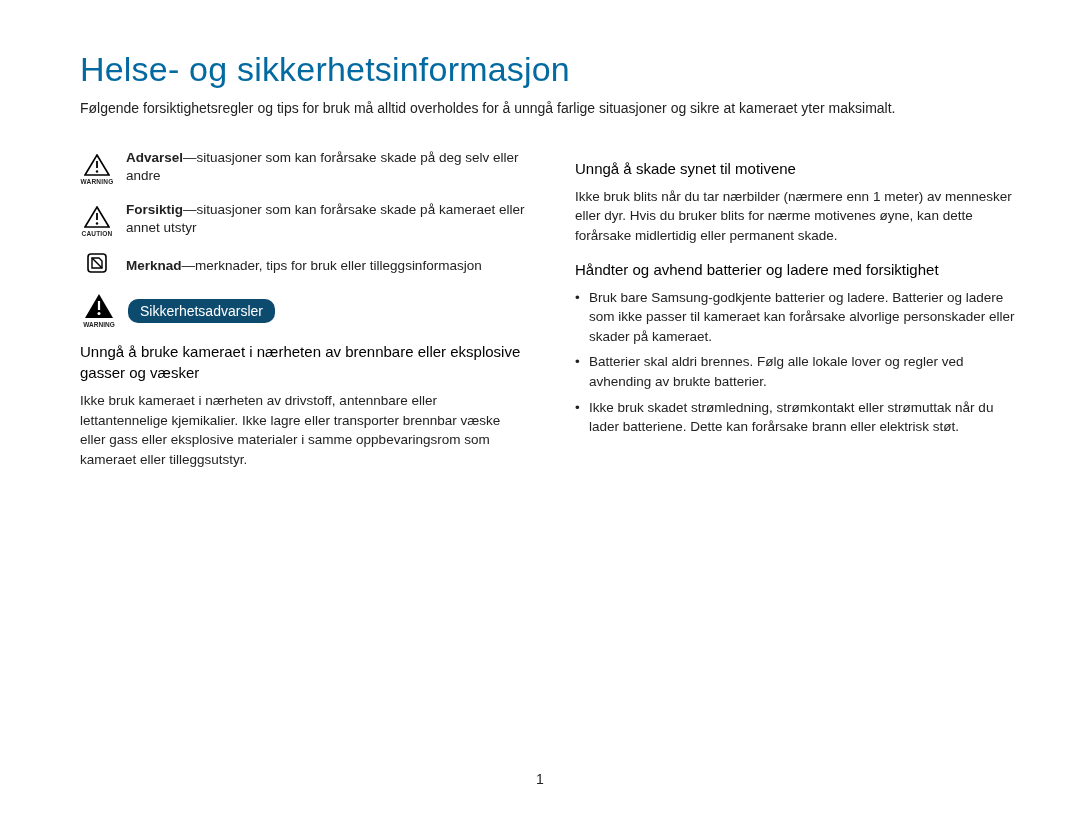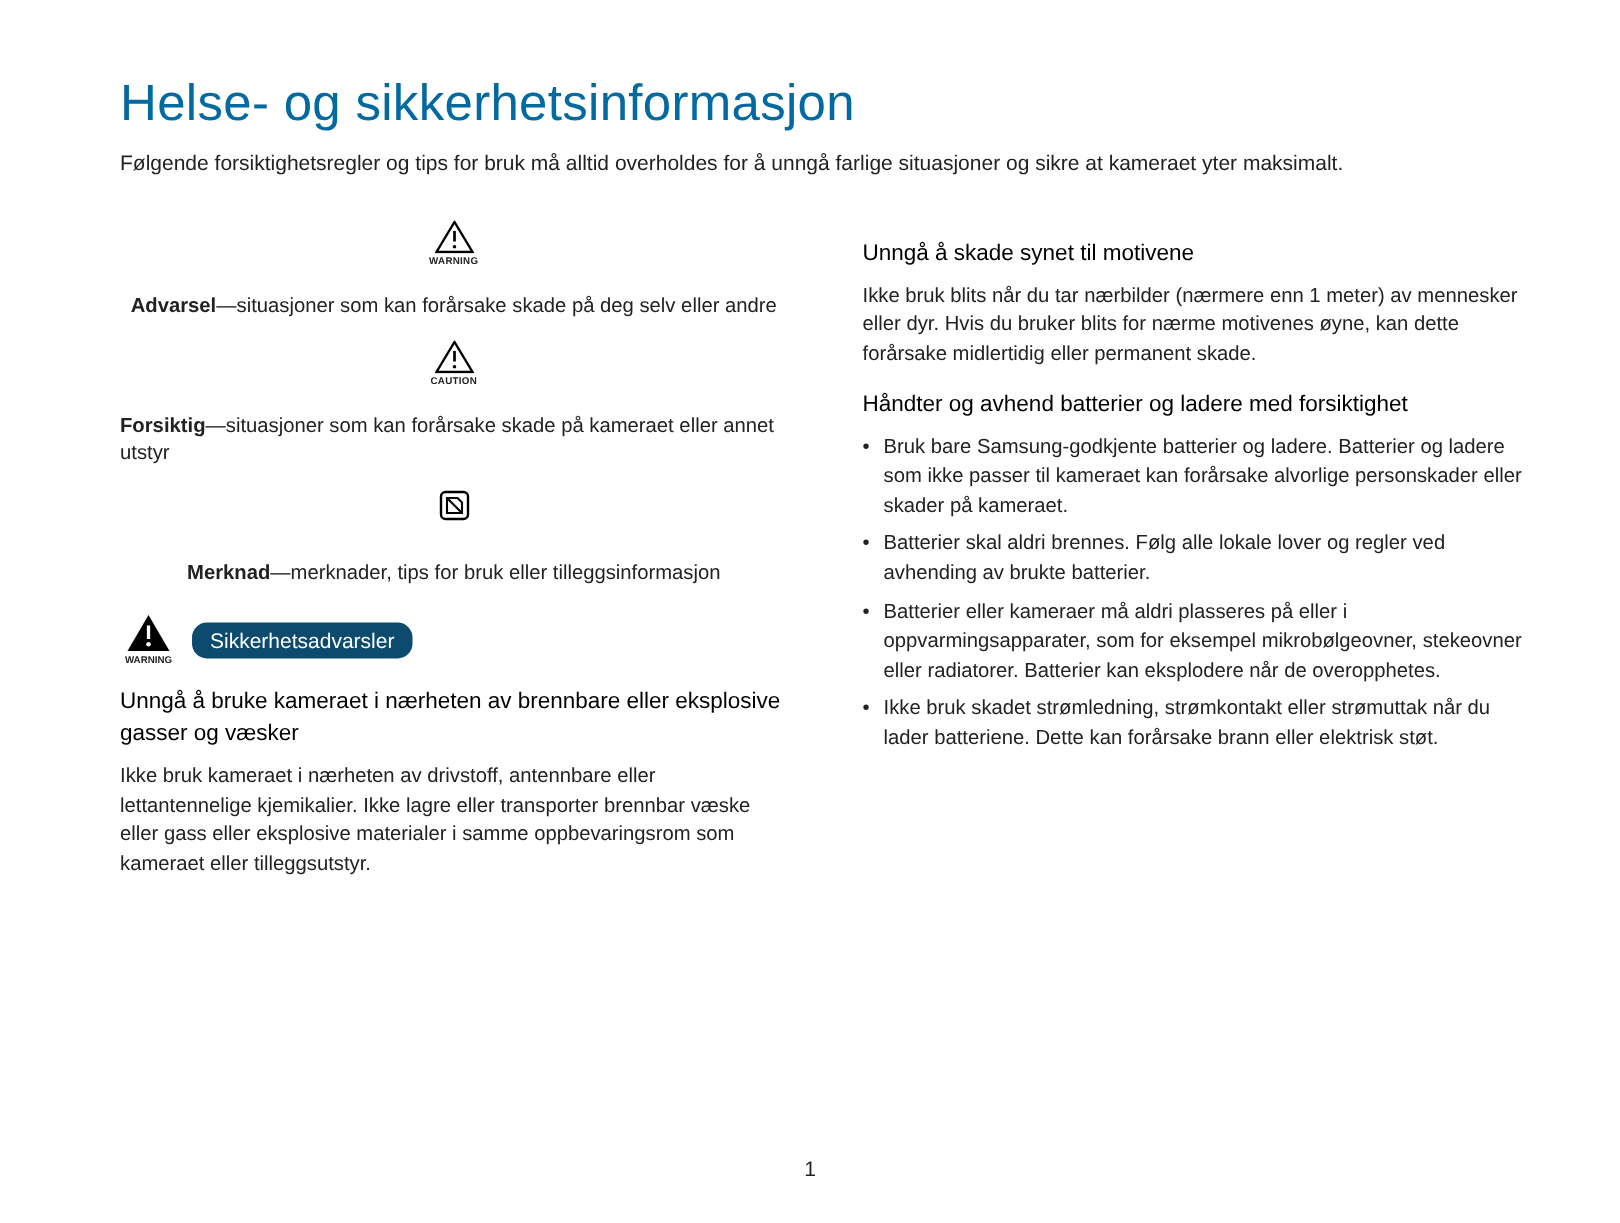--- a/index.html
+++ b/index.html
@@ -27,24 +27,23 @@
   .cols {
     display: flex;
     gap: 50px;
   }
   .col {
     flex: 1;
     min-width: 0;
   }
   .legend-row {
     display: flex;
-    align-items: center;
+    align-items: flex-end;
     gap: 12px;
     margin-bottom: 14px;
-    flex-direction: column;
   }
   .legend-icon {
     width: 34px;
     flex: 0 0 34px;
     display: flex;
     flex-direction: column;
     align-items: center;
   }
   .legend-icon svg { display: block; }
   .legend-icon .sub {
@@ -196,20 +195,19 @@
 
   <div class="col">
 
     <h3 class="section-heading" style="margin-top:12px">Unngå å skade synet til motivene</h3>
     <p class="body-text">Ikke bruk blits når du tar nærbilder (nærmere enn 1 meter) av mennesker eller dyr. Hvis du bruker blits for nærme motivenes øyne, kan dette forårsake midlertidig eller permanent skade.</p>
 
     <h3 class="section-heading">Håndter og avhend batterier og ladere med forsiktighet</h3>
     <ul class="bul">
       <li>Bruk bare Samsung-godkjente batterier og ladere. Batterier og ladere som ikke passer til kameraet kan forårsake alvorlige personskader eller skader på kameraet.</li>
       <li>Batterier skal aldri brennes. Følg alle lokale lover og regler ved avhending av brukte batterier.</li>
-      <li>Batterier eller kameraer må aldri plasseres på eller i oppvarmingsapparater, som for eksempel mikrobølgeovner, stekeovner eller radiatorer. Batterier kan eksplodere når de overopphetes.</li>
       <li>Ikke bruk skadet strømledning, strømkontakt eller strømuttak når du lader batteriene. Dette kan forårsake brann eller elektrisk støt.</li>
     </ul>
 
   </div>
 </div>
 
 <div class="page-num">1</div>
 
 </body></html>

